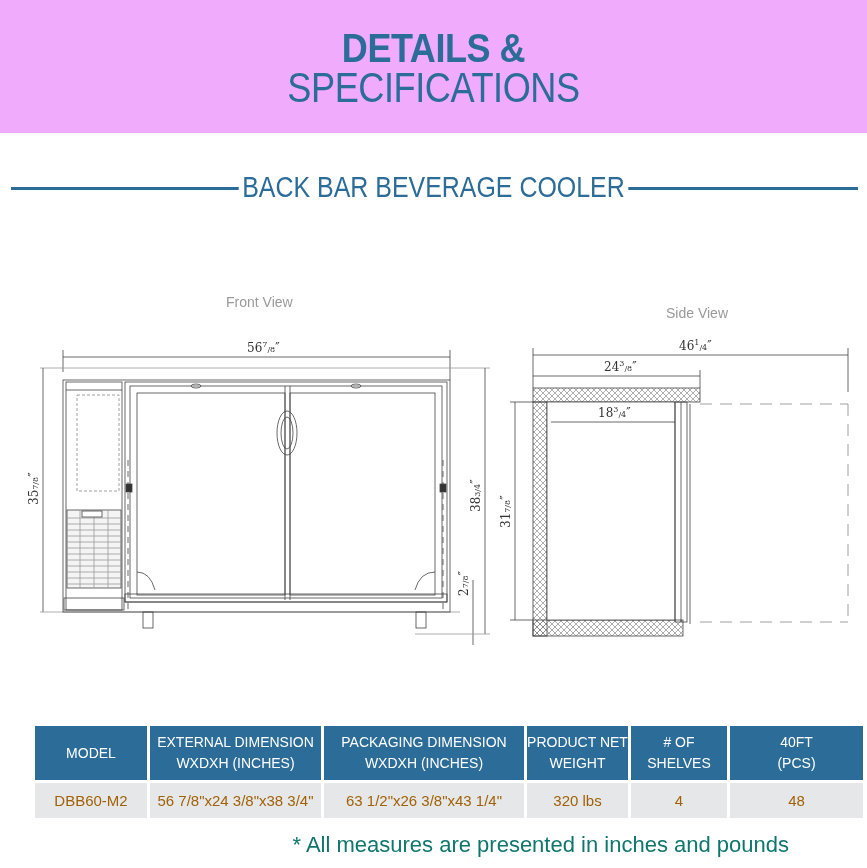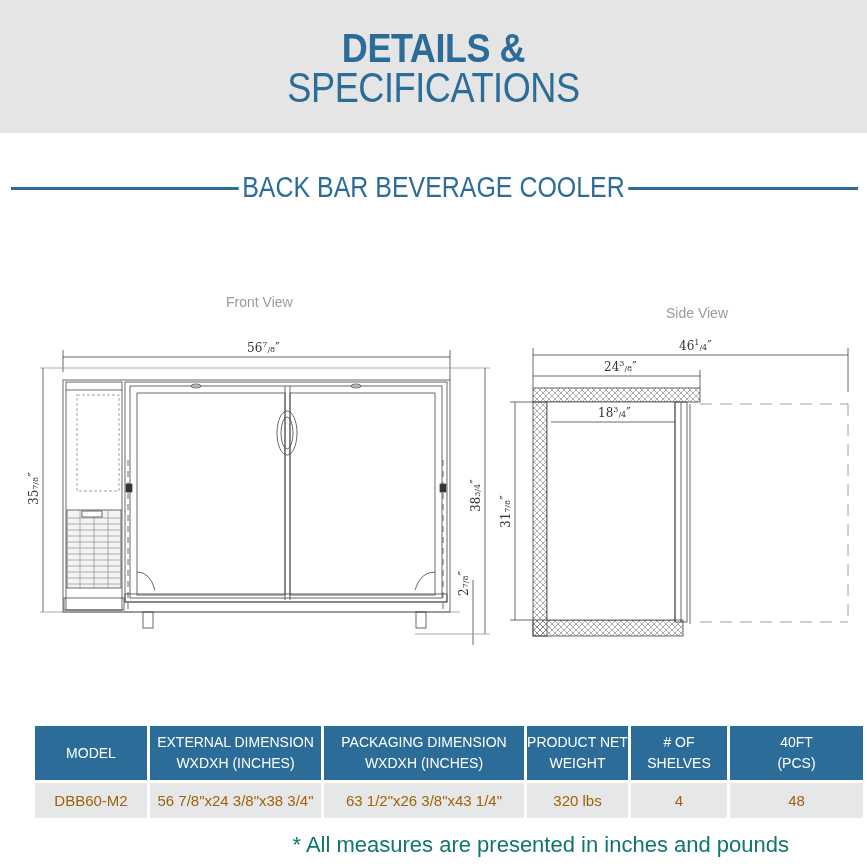--- a/index.html
+++ b/index.html
@@ -1,17 +1,17 @@
 <!DOCTYPE html>
 <html><head>
 <meta charset="utf-8">
 <style>
   html,body{margin:0;padding:0;background:#fff;}
   body{width:867px;height:868px;position:relative;overflow:hidden;font-family:"Liberation Sans",sans-serif;}
-  .hero{position:absolute;left:0;top:0;width:867px;height:133px;background:#e5e5e5;}
+  .hero{position:absolute;left:0;top:0;width:867px;height:133px;background:#f0abfc;}
   .hero .t1{position:absolute;left:0;width:867px;top:26px;text-align:center;color:#2b6c99;font-weight:bold;font-size:40px;letter-spacing:-0.5px;line-height:44px;transform:scaleX(0.9);}
   .hero .t2{position:absolute;left:0;width:867px;top:66px;text-align:center;color:#2b6c99;font-size:42px;line-height:44px;letter-spacing:-0.5px;transform:scaleX(0.86);}
   .section{position:absolute;left:0;top:170px;width:791px;height:34px;}
   .section .line{position:absolute;top:17px;height:3px;background:#2b6c99;}
   .section .ttl{position:absolute;left:0;width:867px;top:0;text-align:center;color:#2b6c99;font-size:29px;line-height:34px;transform:scaleX(0.86);}
   .section .ttl span{background:#fff;padding:0 4px;}
   .view-label{position:absolute;color:#9a9a9a;font-size:14px;}
   svg.draw{position:absolute;left:0;top:0;}
   .dim{font-family:"DejaVu Serif",serif;font-size:12px;fill:#333;}
   .specs{position:absolute;left:35px;top:726px;border-collapse:separate;border-spacing:3px;margin:-3px;}

